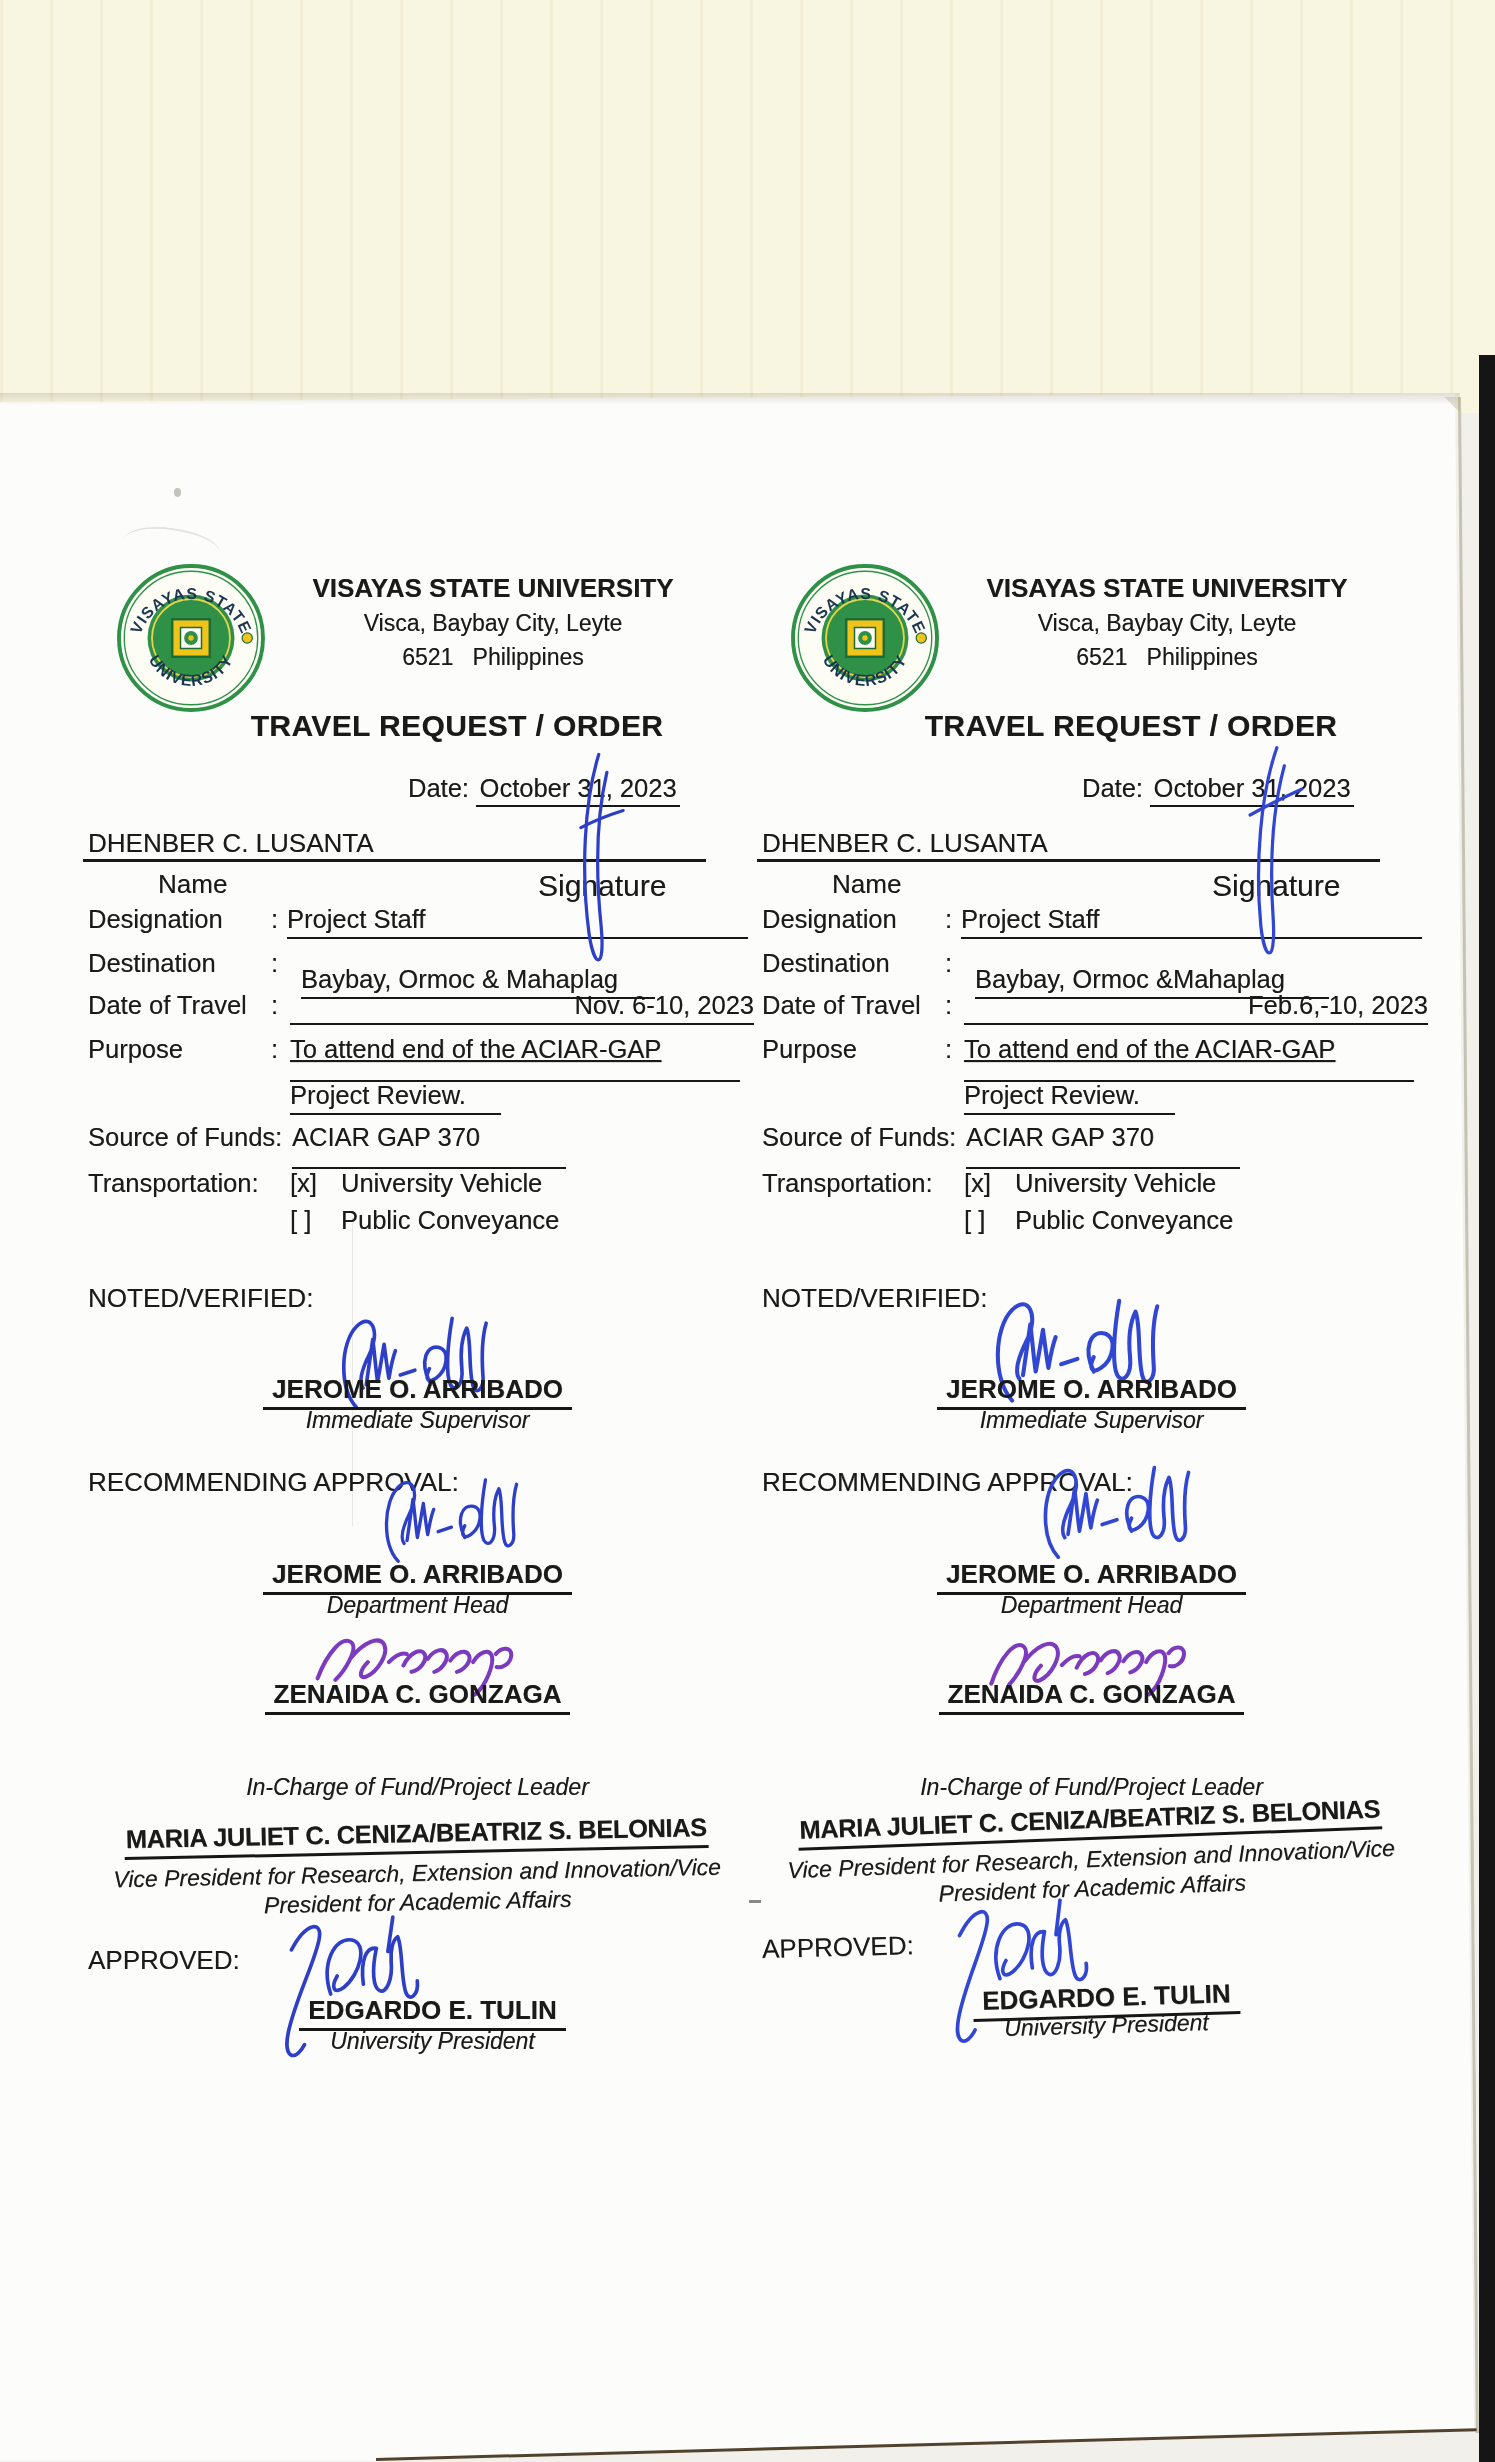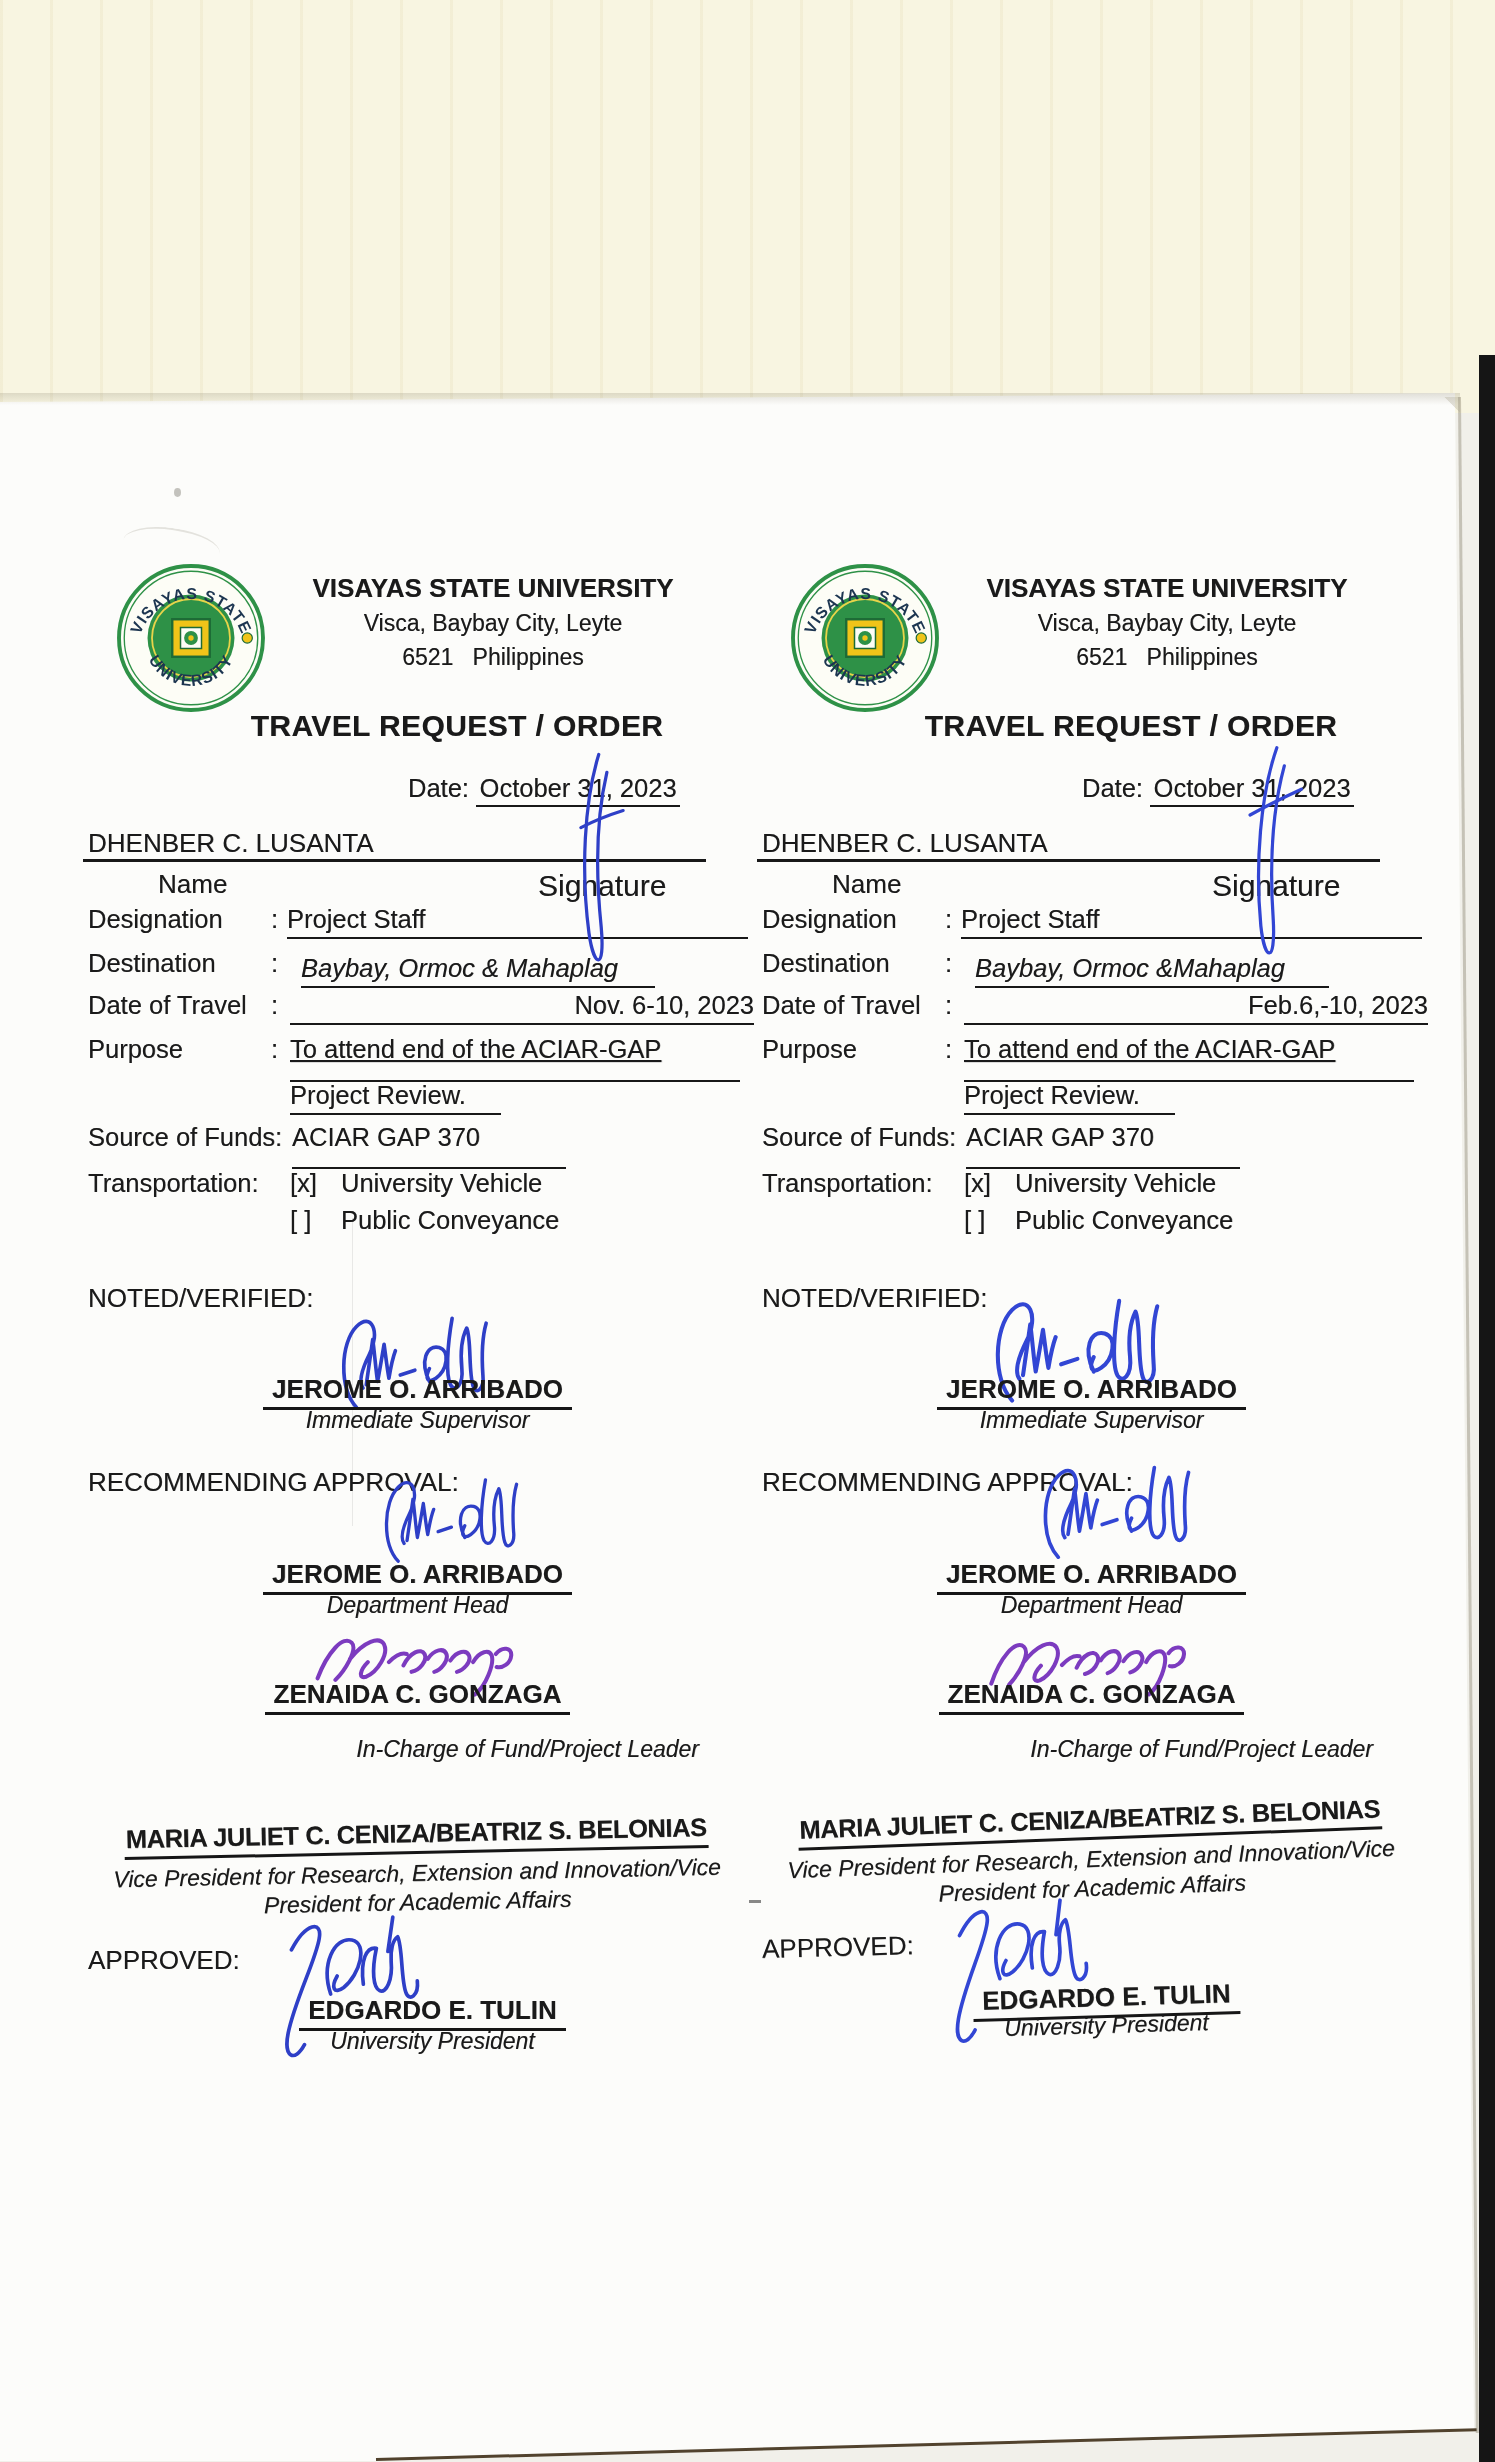--- a/index.html
+++ b/index.html
@@ -59,39 +59,39 @@
 
   .name-value{left:7px;top:274px;font-size:26px;}
   .name-rule{left:1.8px;top:305px;width:623px;height:3.1px;background:#181818;}
   .lab-name{left:77px;top:315px;font-size:26px;}
   .lab-signature{left:457px;top:315px;font-size:30px;}
 
   .frow{left:0;top:0;width:670px;font-size:25.5px;}
   .frow .lab{left:7px;top:0;}
   .frow .col{left:190px;top:0;}
   .r-desig{top:351px;} .r-desig .val{left:206px;top:0;width:461px;border-bottom:2.6px solid #181818;padding-bottom:2.6px;}
-  .r-dest{top:395px;}  .r-dest .val{left:220px;top:5px;width:354px;border-bottom:2.6px solid #181818;padding-bottom:2.6px;font-style:italic;}
+  .r-dest{top:395px;}  .r-dest .val{left:220px;top:16px;width:354px;border-bottom:2.6px solid #181818;padding-bottom:2.6px;}
   .r-trav{top:437px;}  .r-trav .val{left:209px;top:0;width:464px;border-bottom:2.6px solid #181818;padding-bottom:2.6px;text-align:right;}
   .r-purp{top:481px;}  .r-purp .val{left:209px;top:0;width:450px;border-bottom:2.6px solid #181818;padding-bottom:16px;text-decoration:underline;}
   .r-purp2{top:527px;} .r-purp2 .val{left:209px;top:0;width:211px;border-bottom:2.6px solid #181818;padding-bottom:2.6px;}
   .r-funds{top:569px;} .r-funds .val{left:211px;top:0;width:274px;border-bottom:2.6px solid #181818;padding-bottom:15px;}
   .r-trans{top:615px;} .r-trans .box{left:209px;top:0;} .r-trans .opt{left:260px;top:0;}
   .r-trans2{top:652px;} .r-trans2 .box{left:209px;top:0;} .r-trans2 .opt{left:260px;top:0;}
 
   .sec-label{font-size:26px;left:7px;}
   .lbl-noted{top:729px;}
   .lbl-recommending{top:913px;}
   .c0 .lbl-approved{top:1391px;} .c1 .lbl-approved{top:1378px;transform:rotate(-1.4deg);}
 
   .sign-block{left:55px;width:563px;text-align:center;}
   .sign-name{position:static;display:inline-block;font-size:26px;font-weight:bold;border-bottom:3.5px solid #161616;padding:0 8.8px 1.8px 8.8px;}
   .sign-title{font-size:23px;font-style:italic;left:55px;width:563px;text-align:center;}
   .b-noted-name{top:820px;} .t-noted{top:853px;}
   .b-rec1-name{top:1005px;} .t-rec1{top:1038px;}
-  .b-rec2-name{top:1125px;} .t-rec2{top:1182px;text-align:right;}
+  .b-rec2-name{top:1125px;} .t-rec2{top:1220px;}
 
   .vp-block{left:1.8px;top:1265px;width:668px;text-align:center;transform:rotate(-1.2deg);}
   .c1 .vp-block{top:1251px;transform:rotate(-2.1deg);}
   .vp-names{position:static;display:inline-block;font-size:25.5px;font-weight:bold;letter-spacing:-0.4px;border-bottom:3.5px solid #161616;padding:0 1.8px 2.6px 1.8px;}
   .vp-title{position:static;display:block;font-size:23px;font-style:italic;margin-top:5.3px;line-height:29px;}
 
   .b-tulin{left:70px;width:563px;text-align:center;}
   .c0 .b-tulin{top:1441px;} .c1 .b-tulin{top:1428px;transform:rotate(-1.7deg);}
   .c0 .t-tulin{top:1474px;} .c1 .t-tulin{top:1458px;transform:rotate(-1.7deg);}
   .t-tulin{font-size:23px;font-style:italic;left:70px;width:563px;text-align:center;}

